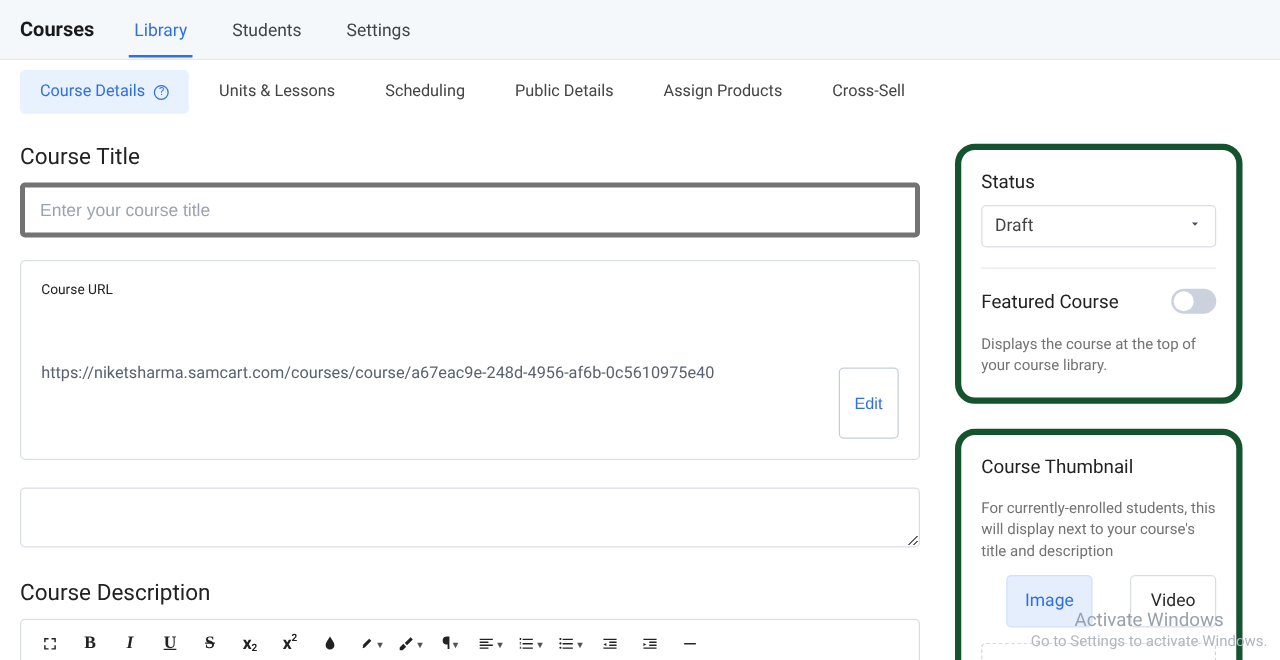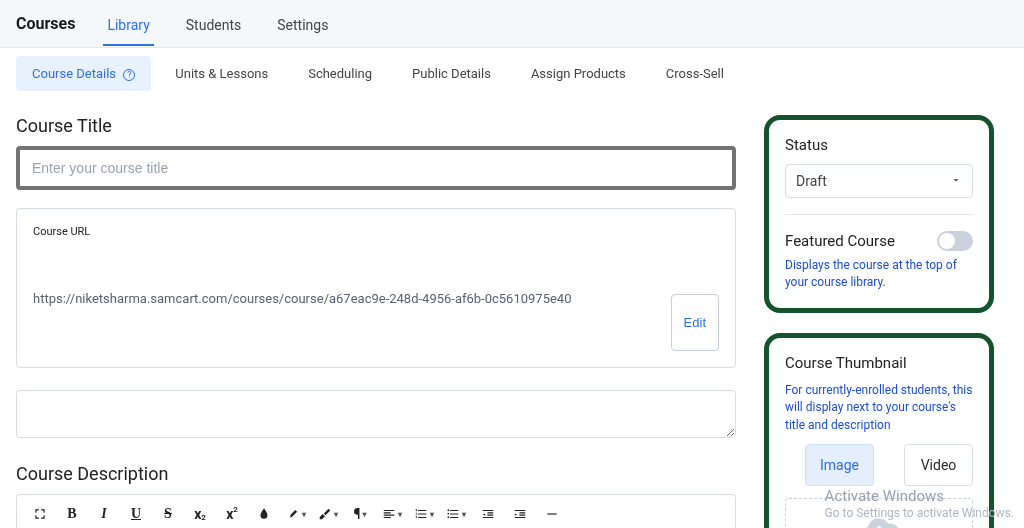--- a/index.html
+++ b/index.html
@@ -33,27 +33,27 @@
   .tool svg { width: 14px; height: 14px; }
   .caret { font-size: 8px; margin-left: 2px; color: #555; }
   .card { border: 5px solid #14532d; border-radius: 16px; padding: 16px; }
   .card-title { font-size: 15px; color: #222; margin-bottom: 10px; }
   .select { width: 100%; border: 1px solid #d9dee6; border-radius: 4px; padding: 8px 10px; display: flex; justify-content: space-between; align-items: center; cursor: pointer; color: #444; }
   .chev { color: #4a5568; }
   .hr { height: 1px; background: #e5e9ef; margin: 16px 0; }
   .toggle-row { display: flex; justify-content: space-between; align-items: center; }
   .toggle { width: 36px; height: 20px; background: #cbd2dd; border-radius: 999px; position: relative; cursor: pointer; }
   .toggle::after { content: ""; width: 16px; height: 16px; background: #fff; border-radius: 50%; position: absolute; top: 2px; left: 2px; }
-  .muted { color: #1d4ed8; font-size: 12px; line-height: 1.45; margin-top: 6px; }
+  .muted { color: #737373; font-size: 12px; line-height: 1.45; margin-top: 16px; }
   .tab-pills { display: flex; gap: 10px; margin: 10px 0 12px; }
   .pill { flex: 1; padding: 12px 0; border: 1px solid #d9dee6; border-radius: 4px; text-align: center; cursor: pointer; background: #fff; margin-left: 20px; }
   .pill.active { background: #e4eefc; color: #2f6fe6; border-color: #cfe0fb; }
   .dropzone { border: 1px dashed #cbd2dd; border-radius: 4px; height: 70px; position: relative; display: flex; flex-direction: column; align-items: center; justify-content: center; color: #98a1ad; }
   .dropzone .upicon svg { width: 44px; height: 44px; }
-  .watermark { position: absolute; right: 10px; bottom: 6px; color: #b0b6bf; font-size: 12px; text-align: left; line-height: 1.3; pointer-events: none; }
+  .watermark { position: absolute; right: 10px; bottom: 6px; color: #b0b6bf; font-size: 12px; text-align: center; line-height: 1.3; pointer-events: none; }
   .sub { font-style: italic; }
   .serif { font-family: Georgia, 'Times New Roman', serif; font-weight: 700; }
   .u { text-decoration: underline; }
   .strk { text-decoration: line-through; }
   .supscript .mini { font-size: 8px; position: relative; top: -5px; }
   .subscript .mini { font-size: 8px; position: relative; top: 3px; }
 </style>
 </head>
 <body>
 

